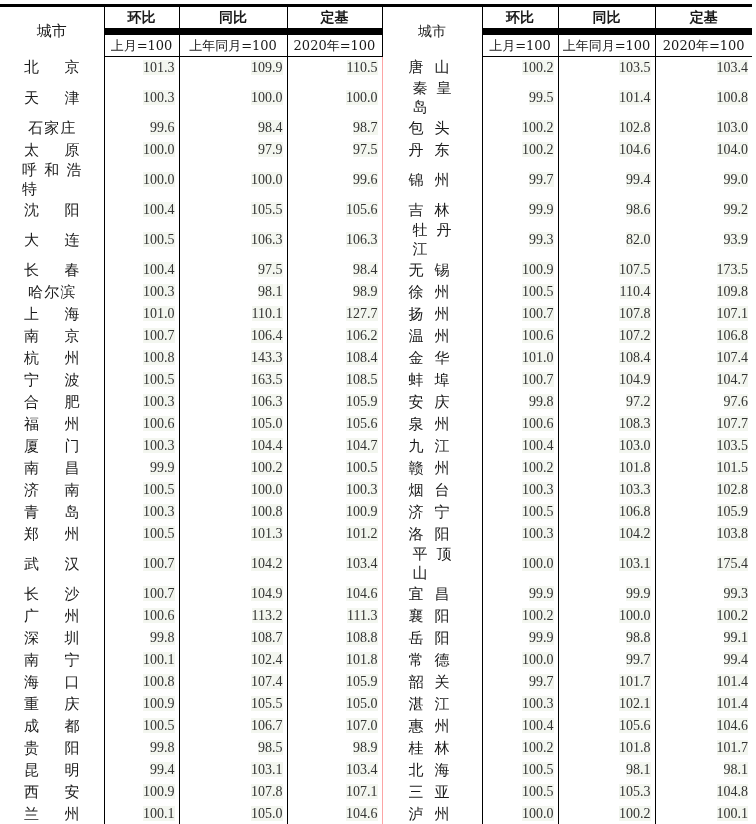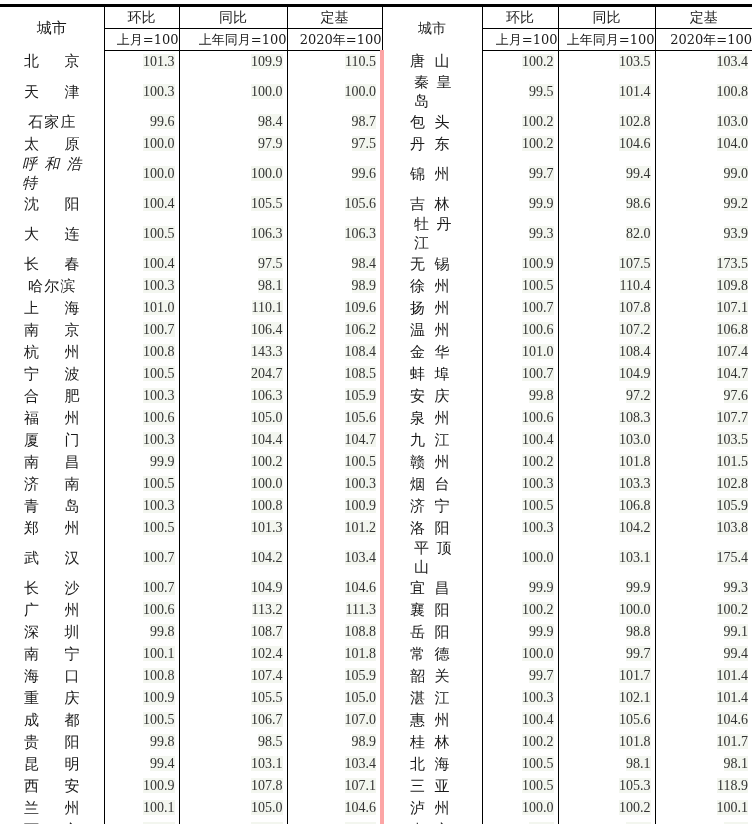--- a/index.html
+++ b/index.html
@@ -12,29 +12,29 @@
     col.c-dj { width: 95px; }
     col.c-city2 { width: 100px; }
     col.c-hb2 { width: 76px; }
     col.c-tb2 { width: 97px; }
     col.c-dj2 { width: 97px; }
     thead tr.h1 th { border-top: 3px solid #000; }
     th { font-weight: normal; font-size: 14px; text-align: center; padding: 0; }
     thead tr.h1 th { height: 21px; }
     thead tr.h2 th { height: 21px; font-size: 13px; }
     th.city { border-right: 1px solid #000; font-size: 15px; }
-    th.grp { border-left: 1px solid #000; border-bottom: 1px solid #000000; }
-    th.sub { border-left: 1px solid #000; border-bottom: 1px solid #000; text-align: right; }
+    th.grp { border-left: 1px solid #000; border-bottom: 7px solid #000000; font-weight: bold; }
+    th.sub { border-left: 1px solid #000; border-bottom: 1px solid #000; }
     th.city-r { border-left: 1px solid #000; border-right: 1px solid #000; }
     thead tr.h2 th { border-bottom: 1px solid #000; }
     td { font-size: 14px; height: 22px; padding: 0; border-left: 1px solid #000; }
     td.city { border-left: none; text-align: justify; text-align-last: justify; padding: 0 24px 0 24px; font-family: "DejaVu Sans", "Liberation Sans", sans-serif; font-size: 15px; letter-spacing: 0; }
     td.city.three { padding: 0 28px 0 28px; }
-    td.city.four { padding: 0 22px 0 22px; font-style: italic; }
-    td.city-r { border-left: 4px solid #fca5a5; }
+    td.city.four { padding: 0 22px 0 22px; }
+    td.city-r { border-left: 1px solid #fca5a5; }
     td.city-r.city { padding: 0 32px 0 26px; }
     td.city-r.city.three { padding: 0 30px 0 30px; font-family: Liberation Mono, monospace; }
     td.num { text-align: right; padding-right: 4px; font-family: "Liberation Serif", "DejaVu Serif", serif; font-size: 14px; color: #333; }
     td.num span { background: #f3f6ef; }
     tbody tr:last-child td { border-bottom: 3px solid #000; }
   </style>
 </head>
 <body>
 
 <div class="wrap">
@@ -157,21 +157,21 @@
           <td class="num"><span>98.9</span></td>
           <td class="city city-r">徐州</td>
           <td class="num"><span>100.5</span></td>
           <td class="num"><span>110.4</span></td>
           <td class="num"><span>109.8</span></td>
         </tr>
         <tr>
           <td class="city">上海</td>
           <td class="num"><span>101.0</span></td>
           <td class="num"><span>110.1</span></td>
-          <td class="num"><span>109.6</span></td>
+          <td class="num"><span>127.7</span></td>
           <td class="city city-r">扬州</td>
           <td class="num"><span>100.7</span></td>
           <td class="num"><span>107.8</span></td>
           <td class="num"><span>107.1</span></td>
         </tr>
         <tr>
           <td class="city">南京</td>
           <td class="num"><span>100.7</span></td>
           <td class="num"><span>106.4</span></td>
           <td class="num"><span>106.2</span></td>
@@ -186,21 +186,21 @@
           <td class="num"><span>143.3</span></td>
           <td class="num"><span>108.4</span></td>
           <td class="city city-r">金华</td>
           <td class="num"><span>101.0</span></td>
           <td class="num"><span>108.4</span></td>
           <td class="num"><span>107.4</span></td>
         </tr>
         <tr>
           <td class="city">宁波</td>
           <td class="num"><span>100.5</span></td>
-          <td class="num"><span>204.7</span></td>
+          <td class="num"><span>163.5</span></td>
           <td class="num"><span>108.5</span></td>
           <td class="city city-r">蚌埠</td>
           <td class="num"><span>100.7</span></td>
           <td class="num"><span>104.9</span></td>
           <td class="num"><span>104.7</span></td>
         </tr>
         <tr>
           <td class="city">合肥</td>
           <td class="num"><span>100.3</span></td>
           <td class="num"><span>106.3</span></td>
@@ -371,21 +371,21 @@
           <td class="num"><span>98.1</span></td>
         </tr>
         <tr>
           <td class="city">西安</td>
           <td class="num"><span>100.9</span></td>
           <td class="num"><span>107.8</span></td>
           <td class="num"><span>107.1</span></td>
           <td class="city city-r">三亚</td>
           <td class="num"><span>100.5</span></td>
           <td class="num"><span>105.3</span></td>
-          <td class="num"><span>118.9</span></td>
+          <td class="num"><span>104.8</span></td>
         </tr>
         <tr>
           <td class="city">兰州</td>
           <td class="num"><span>100.1</span></td>
           <td class="num"><span>105.0</span></td>
           <td class="num"><span>104.6</span></td>
           <td class="city city-r">泸州</td>
           <td class="num"><span>100.0</span></td>
           <td class="num"><span>100.2</span></td>
           <td class="num"><span>100.1</span></td>

